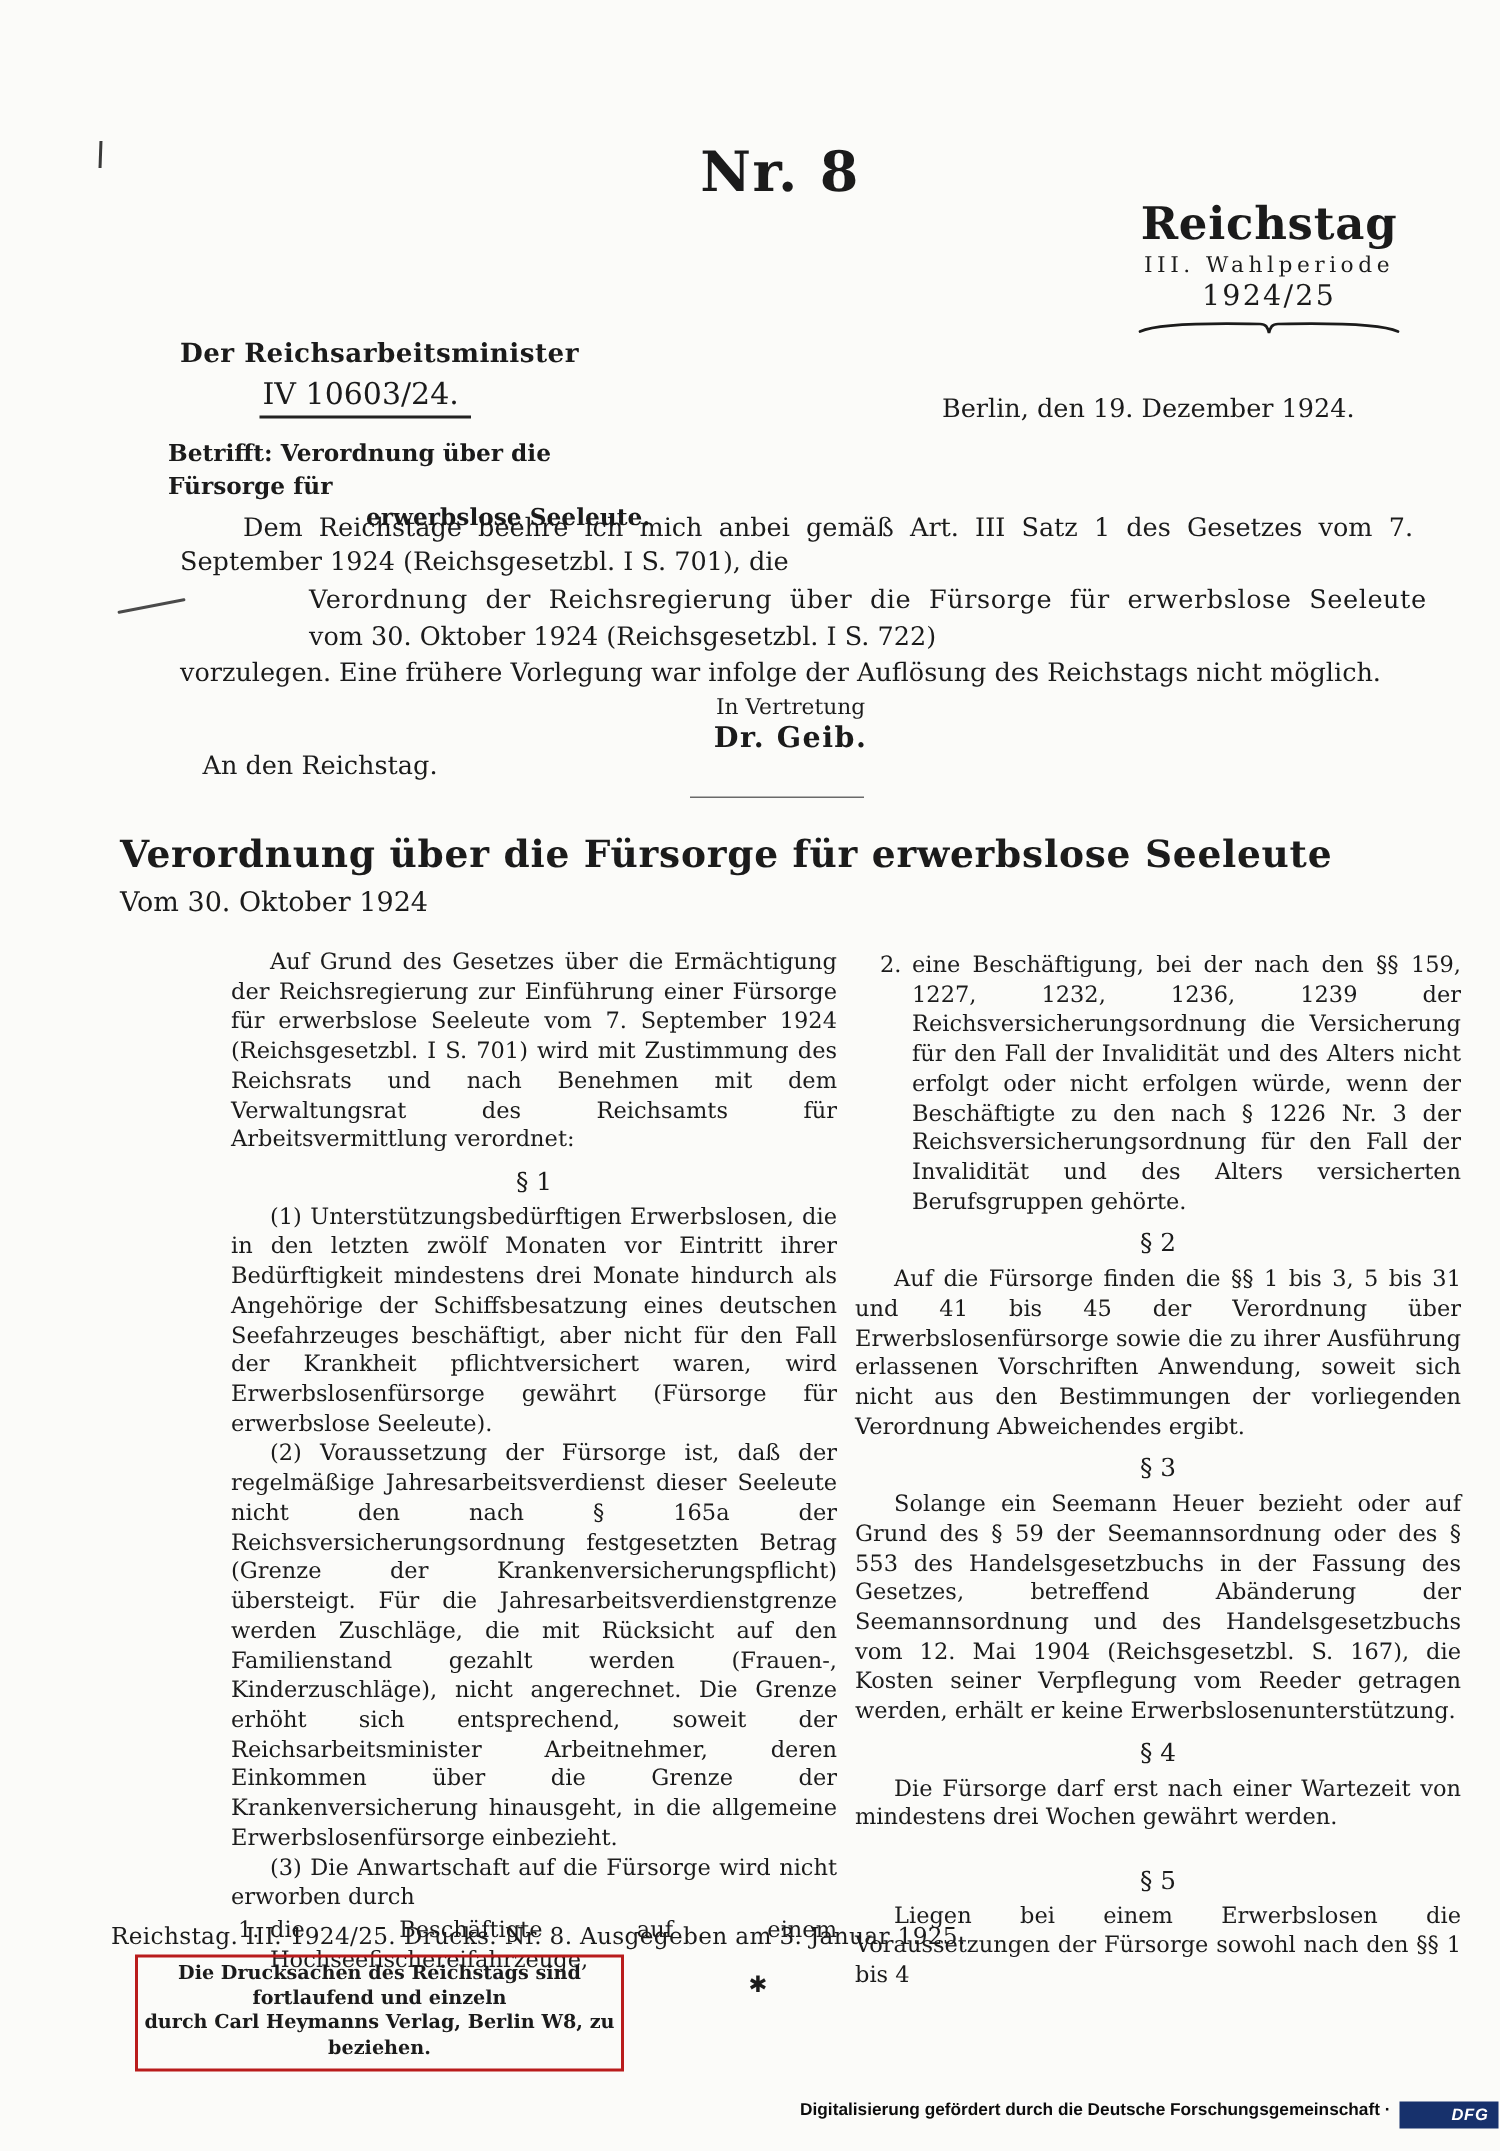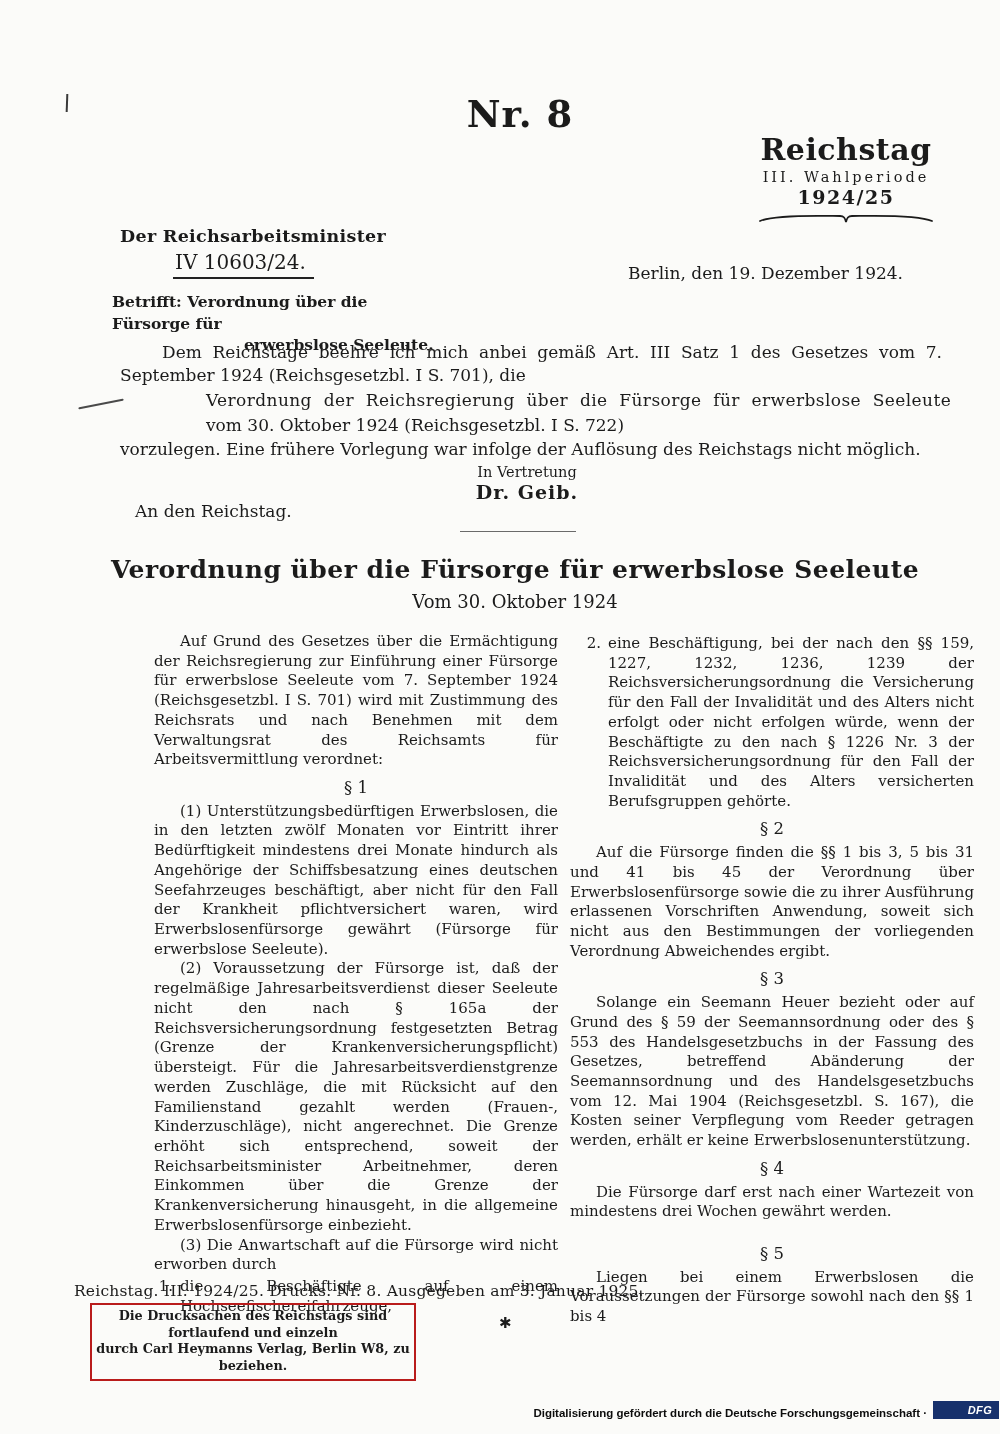--- a/index.html
+++ b/index.html
@@ -12,21 +12,21 @@
     color:#1b1b1b;
   }
   .abs{position:absolute;}
 
   
   .doc-number{left:0;right:0;top:92px;text-align:center;transform:translateX(20px);
     font-size:37px;font-weight:bold;letter-spacing:1px;}
   .masthead{right:64px;top:134px;width:180px;text-align:center;}
   .masthead .mh-title{font-size:30px;font-weight:bold;letter-spacing:.5px;line-height:1.05;}
   .masthead .mh-period{font-size:14.5px;letter-spacing:3px;margin-top:3px;white-space:nowrap;}
-  .masthead .mh-years{font-size:19px;font-weight:bold;letter-spacing:1.5px;margin-top:1px;}
+  .masthead .mh-years{font-size:19px;font-weight:normal;letter-spacing:1.5px;margin-top:1px;}
   .masthead svg{display:block;margin:1px auto 0;}
 
   .sender{left:120px;top:226px;}
   .sender .s-name{font-size:17.5px;font-weight:bold;letter-spacing:.3px;}
   .sender .s-ref{display:inline-block;margin-left:53px;margin-top:4px;font-size:20px;
     border-bottom:2px solid #222;padding:0 8px 3px 2px;}
   .dateline{left:628px;top:263px;font-size:17px;}
 
   .subject{left:112px;top:291px;width:330px;font-weight:bold;font-size:15.5px;line-height:1.4;}
   .subject .subj-l2{margin-left:132px;}
@@ -38,21 +38,21 @@
   .letter .enclosure{margin:3px 0 2px 86px;}
   .letter .enc1{letter-spacing:.4px;word-spacing:6px;white-space:nowrap;}
   .letter .enc2{margin-top:2px;}
   .signature{left:0;right:0;top:464px;text-align:center;transform:translateX(27px);}
   .signature .sig-intro{font-size:14.5px;}
   .signature .sig-name{font-size:19px;font-weight:bold;letter-spacing:1px;margin-top:1px;}
   .address{left:120px;top:501px;font-size:17px;margin-left:15px;}
   .sig-rule{left:460px;top:531px;width:116px;height:1px;background:#6a6a6a;}
 
   
-  .law-head{left:80px;right:50px;top:555px;text-align:center;}
+  .law-head{left:80px;right:50px;top:555px;text-align:left;}
   .law-head .law-title{font-size:25px;font-weight:bold;letter-spacing:.5px;}
   .law-head .law-subtitle{font-size:18px;margin-top:7px;}
 
   .columns{left:118px;top:632px;width:820px;display:flex;gap:12px;
     font-size:15px;line-height:1.315;margin-left:36px;}
   .col{width:404px;}
   .col p{margin:0;text-align:justify;}
   .col p.ind{text-indent:26px;}
   .sec-h{text-align:center;font-size:16.5px;margin:7px 0 3px;}
   .sec-h.gap{margin-top:21px;}
@@ -60,21 +60,21 @@
   .num-item .no{flex:0 0 26px;text-align:right;padding-right:7px;box-sizing:border-box;}
   .num-item .it{flex:1;text-align:justify;}
   .num-item.shift{padding-left:12px;}
 
   
   .imprint{left:74px;top:1282px;font-size:15.5px;letter-spacing:.2px;}
   .pubbox{left:90px;top:1303px;width:326px;border:2px solid #b91c1c;box-sizing:border-box;
     text-align:center;font-size:12.8px;font-weight:bold;line-height:1.3;padding:3px 4px 4px;}
   .foot-star{left:499px;top:1314px;font-size:15px;}
 
-  .dfg-bar{right:0;top:1401px;display:flex;align-items:flex-end;gap:6px;
+  .dfg-bar{right:0;top:1401px;display:flex;align-items:flex-start;gap:6px;
     font-family:"Liberation Sans", sans-serif;font-size:11.5px;font-weight:bold;color:#0c0c0c;}
   .dfg-logo{width:38px;height:18px;background:#17316c;color:#fff;display:flex;
     align-items:center;justify-content:center;font-size:11px;font-style:italic;
     font-weight:bold;letter-spacing:.5px;margin-right:1px;padding-left:28px;}
 
   
   .pen-tick{left:66px;top:94px;width:2px;height:18px;background:#3a3a3a;transform:rotate(2deg);}
   .pen-dash{left:78px;top:403px;width:46px;height:2px;background:#4a4a4a;transform:rotate(-11deg);border-radius:2px;}
 </style>
 </head>

